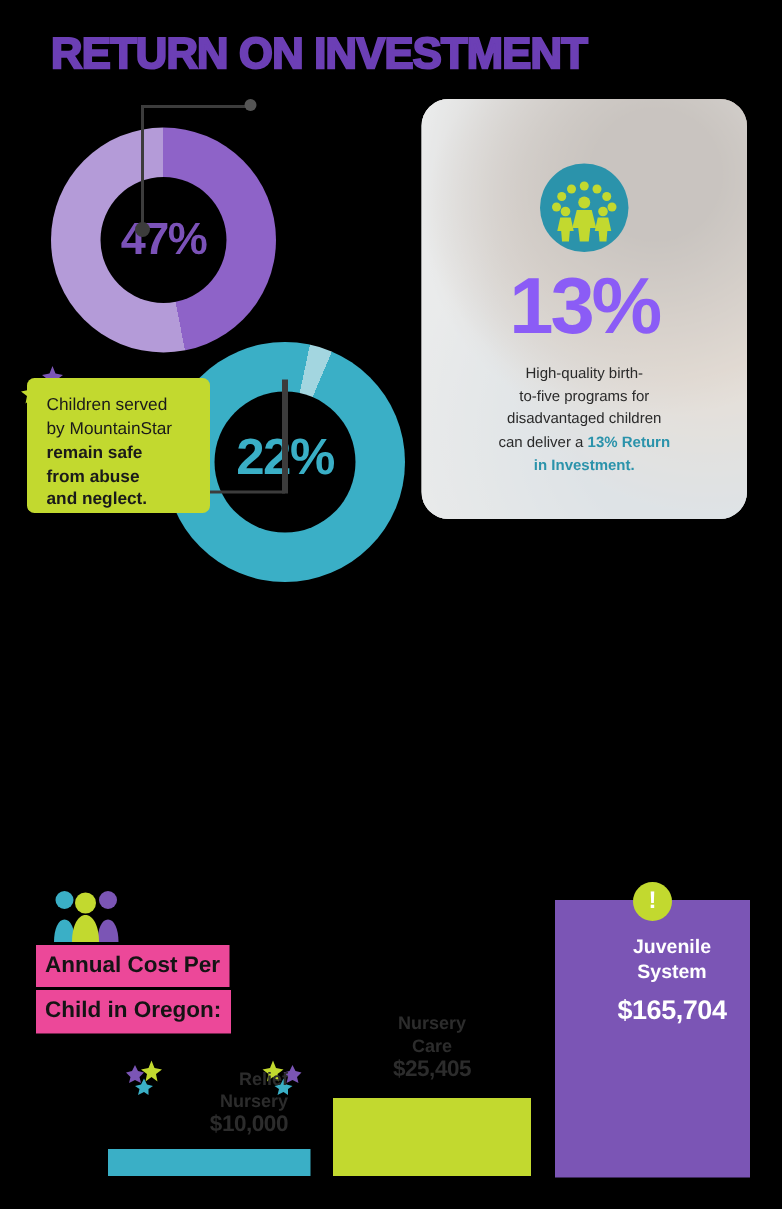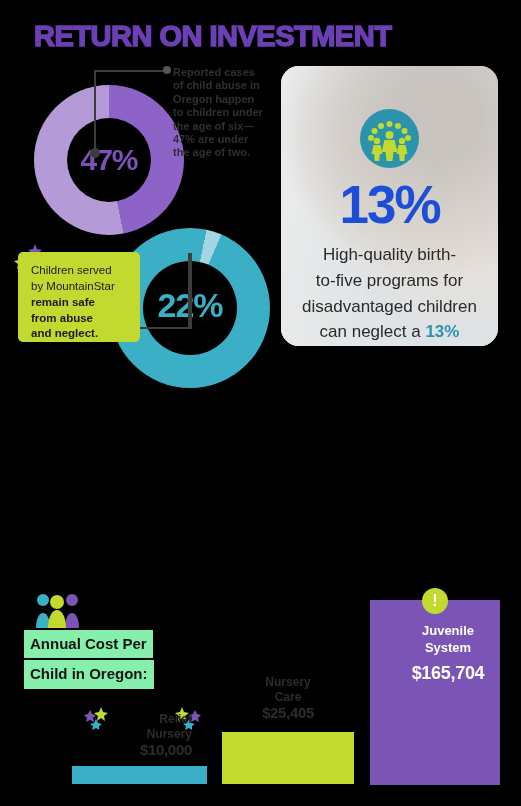--- a/index.html
+++ b/index.html
@@ -110,37 +110,37 @@
       linear-gradient(160deg, #e9eaeb 0%, #e3e4e5 45%, #dcdedf 100%);
     opacity: .95;
   }
   .card-veil { position: absolute; inset: 0; background: rgba(236,237,237,.72); }
   .card-icon {
     position: absolute; left: 79px; top: 43px; width: 59px; height: 59px;
     border-radius: 50%; background: #2b93ab;
   }
   .card-pct {
     position: absolute; left: 0; right: 0; top: 108px; text-align: center;
-    font-size: 53px; font-weight: 800; color: #1d4ed8; letter-spacing: -2px;
+    font-size: 53px; font-weight: 800; color: #8b5cf6; letter-spacing: -2px;
   }
   .card-body {
     position: absolute; left: 18px; right: 18px; top: 176px; text-align: center;
-    font-size: 17px; line-height: 1.52; color: #2a2a2a;
+    font-size: 10px; line-height: 1.52; color: #2a2a2a;
   }
   .card-body b { color: #2b93ab; font-weight: 800; }
 
   
   .people-icon { position: absolute; left: 32px; top: 592px; width: 58px; height: 36px; }
 
   .cost-label {
     position: absolute; left: 24px; top: 630px;
     font-size: 15px; font-weight: 800; color: #141414; line-height: 1.55;
   }
   .cost-label span {
-    background: #86efac; padding: 2px 6px 3px 6px; display: inline-block;
+    background: #ec4899; padding: 2px 6px 3px 6px; display: inline-block;
     margin-bottom: 2px;
   }
 
   
   .bar-teal {
     position: absolute; left: 72px; top: 766px; width: 135px; height: 18px;
     background: #3aafc6;
   }
   .lbl-relief {
     position: absolute; left: 92px; top: 712px; width: 100px; text-align: right;
@@ -188,21 +188,20 @@
   <div class="donut-purple">
     <div class="hole"></div>
     <div class="pct">47%</div>
   </div>
 
   <div class="leader-1v"></div>
   <div class="leader-1"></div>
   <div class="leader-1dot"></div>
   <div class="leader-1cap"></div>
 
-  <div class="callout-purple">Reported cases of child abuse in Oregon happen to children under the age of six— 47% are under the age of two.</div>
 
   <div class="donut-teal">
     <div class="hole"></div>
     <div class="pct">22%</div>
   </div>
 
   <div class="leader-2v"></div>
   <div class="leader-2h"></div>
   <div class="leader-2dot"></div>
 
@@ -243,21 +242,21 @@
         </g>
       </svg>
     </div>
 
     <div class="card-pct">13%</div>
 
     <div class="card-body">
       <span>High-quality birth-</span><br>
       <span>to-five programs for</span><br>
       <span>disadvantaged children</span><br>
-      <span>can neglect a </span><b>13% Return</b><br>
+      <span>can deliver a </span><b>13% Return</b><br>
       <b>in Investment.</b>
     </div>
   </div>
 
   <svg class="people-icon" viewBox="0 0 58 36">
     <g>
       <circle cx="11" cy="8" r="6" fill="#3aafc6"></circle>
       <path d="M4 36c0-9 3-15 7-15s7 6 7 15z" fill="#3aafc6"></path>
       <circle cx="40" cy="8" r="6" fill="#7b55b5"></circle>
       <path d="M33 36c0-9 3-15 7-15s7 6 7 15z" fill="#7b55b5"></path>

